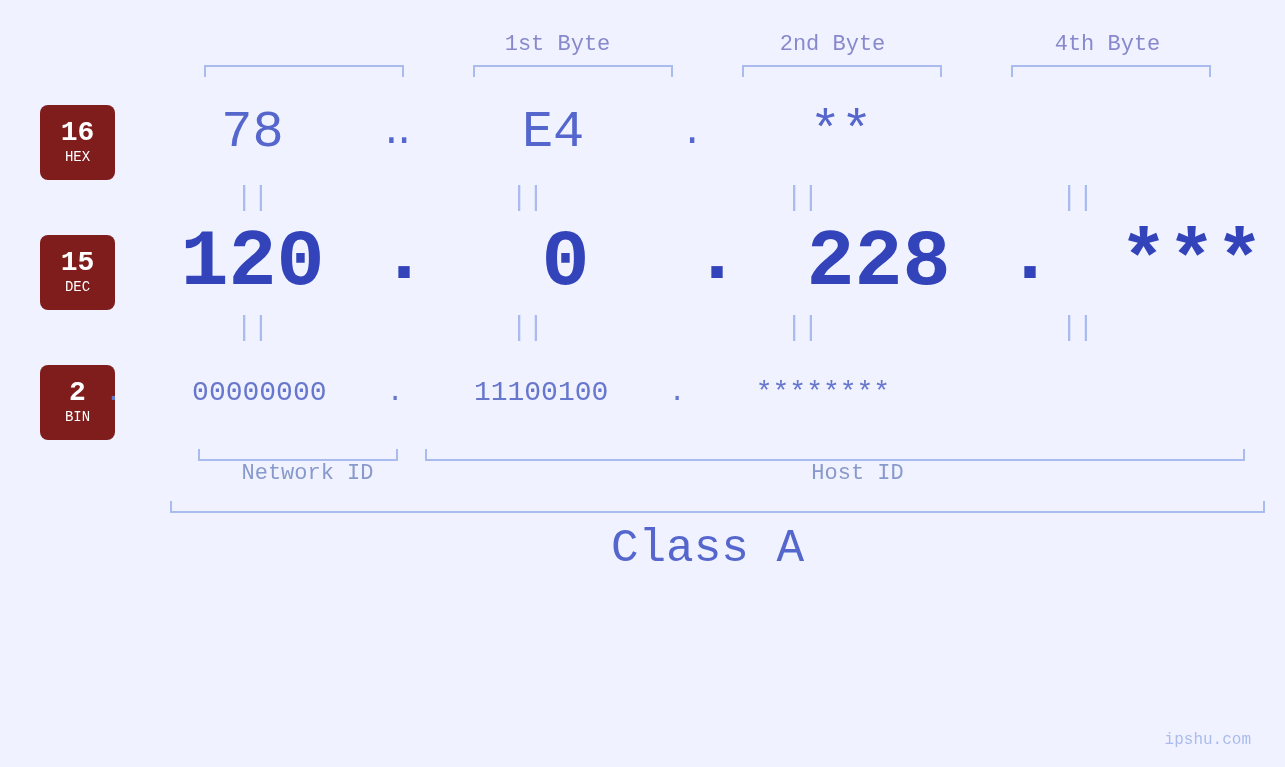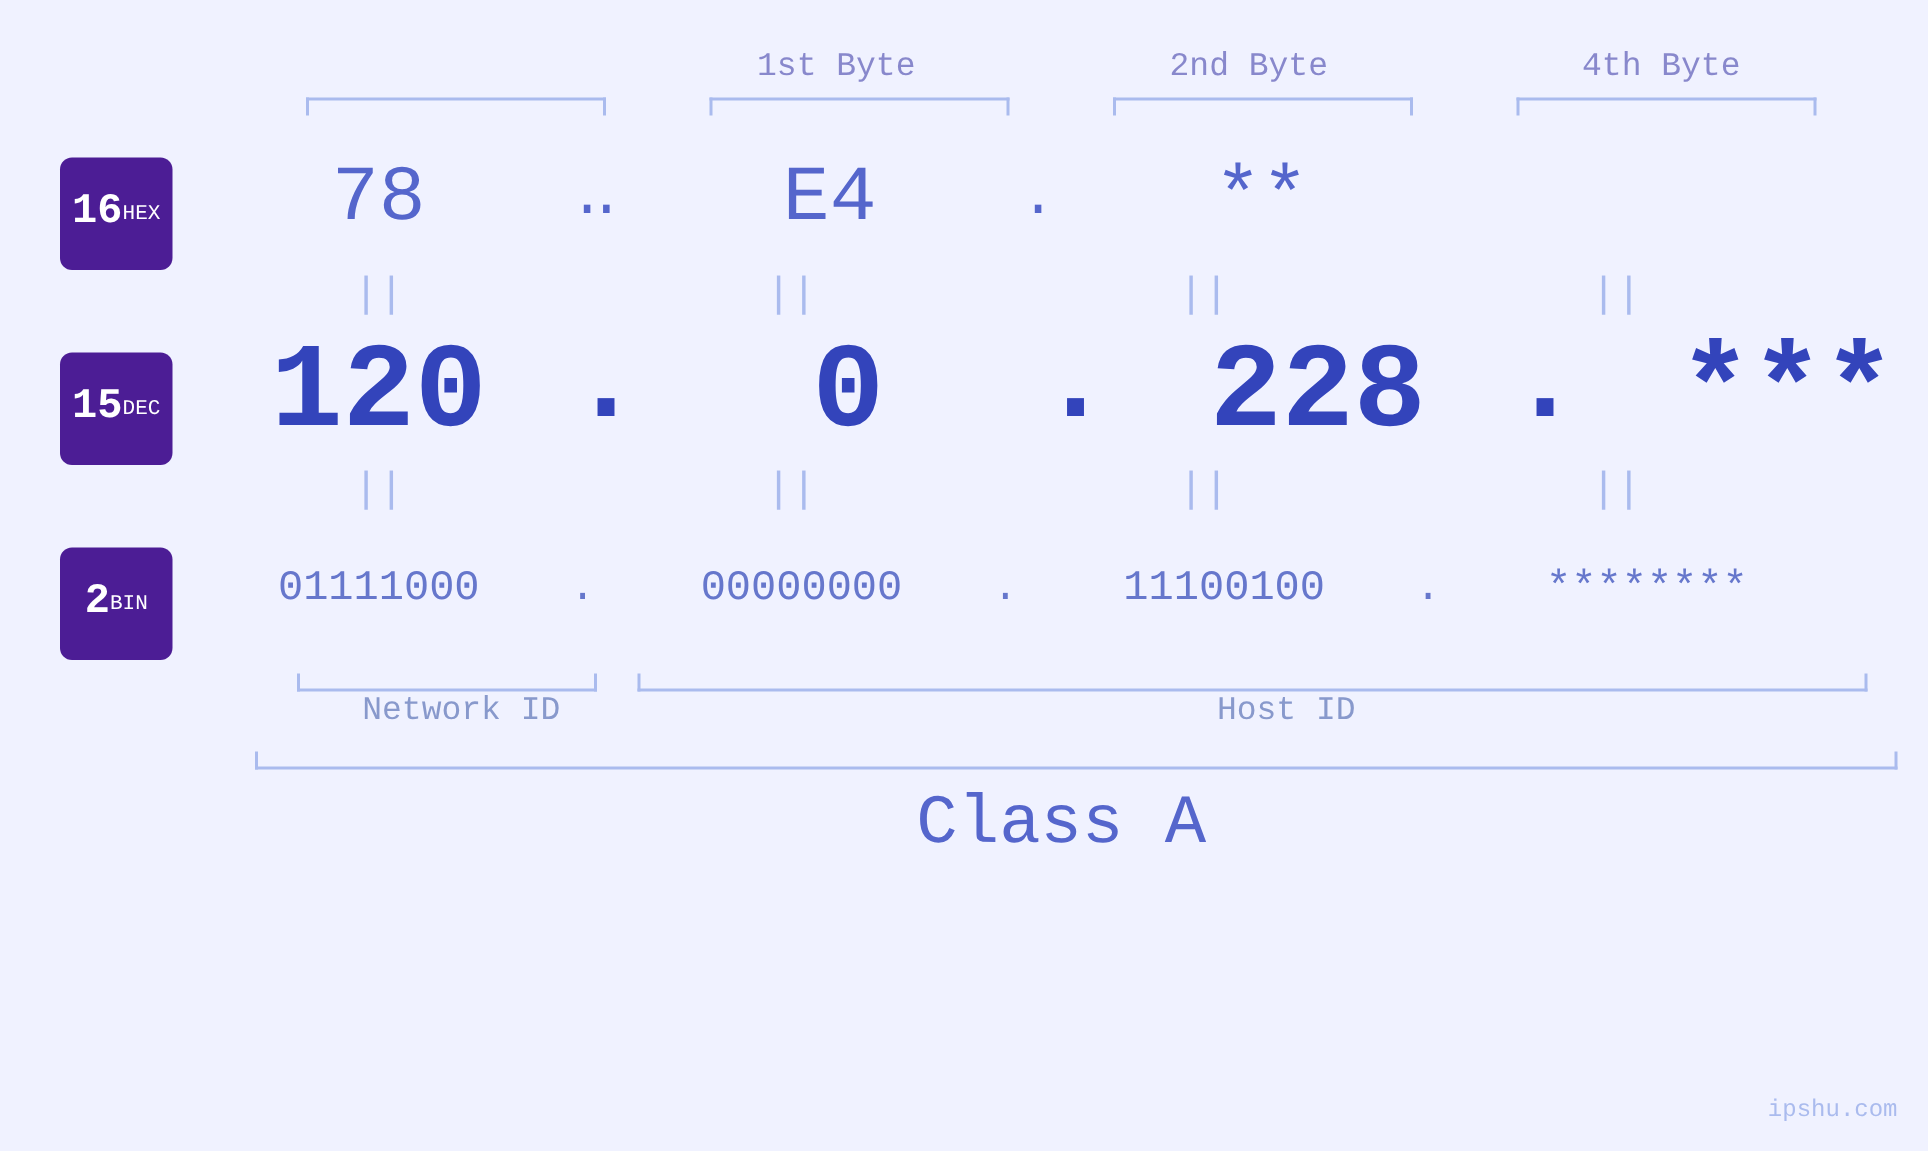--- a/index.html
+++ b/index.html
@@ -66,23 +66,24 @@
       width: 130px;
       display: flex;
       flex-direction: column;
       align-items: flex-start;
       padding-top: 10px;
     }
     .badge {
       width: 75px;
       height: 75px;
       border-radius: 8px;
-      background: #4c1d95;
+      background: #7f1d1d;
       color: white;
       display: flex;
+      flex-direction: column;
       align-items: center;
       justify-content: center;
       margin-bottom: 0;
     }
     .badge-num {
       font-size: 28px;
       font-weight: bold;
       line-height: 1;
     }
     .badge-label {
@@ -208,21 +209,21 @@
       color: #5566cc;
       font-size: 46px;
       margin-top: 10px;
       font-family: 'Courier New', Courier, monospace;
     }
 
     
     .watermark {
       position: absolute;
       bottom: 18px;
-      right: 20px;
+      right: 34px;
       color: #aabbee;
       font-size: 16px;
       font-family: 'Courier New', Courier, monospace;
     }
 
     
     .row-with-dots {
       display: flex;
       align-items: center;
       width: 100%;
@@ -350,23 +351,20 @@
         <div class="cell-inner">
             <span class="eq-sign">||</span>
           </div>
         <div style="width:0"></div>
         <div class="cell-inner">
             <span class="eq-sign">||</span>
           </div>
       </div>
 
       <div class="data-row row-with-dots">
-        <div class="cell-inner">
-          <span class="cell-value small">01111000</span>
-        </div>
         <span class="dot bin-dot">.</span>
         <div class="cell-inner">
           <span class="cell-value small">00000000</span>
         </div>
         <span class="dot bin-dot">.</span>
         <div class="cell-inner">
           <span class="cell-value small">11100100</span>
         </div>
         <span class="dot bin-dot">.</span>
         <div class="cell-inner">

